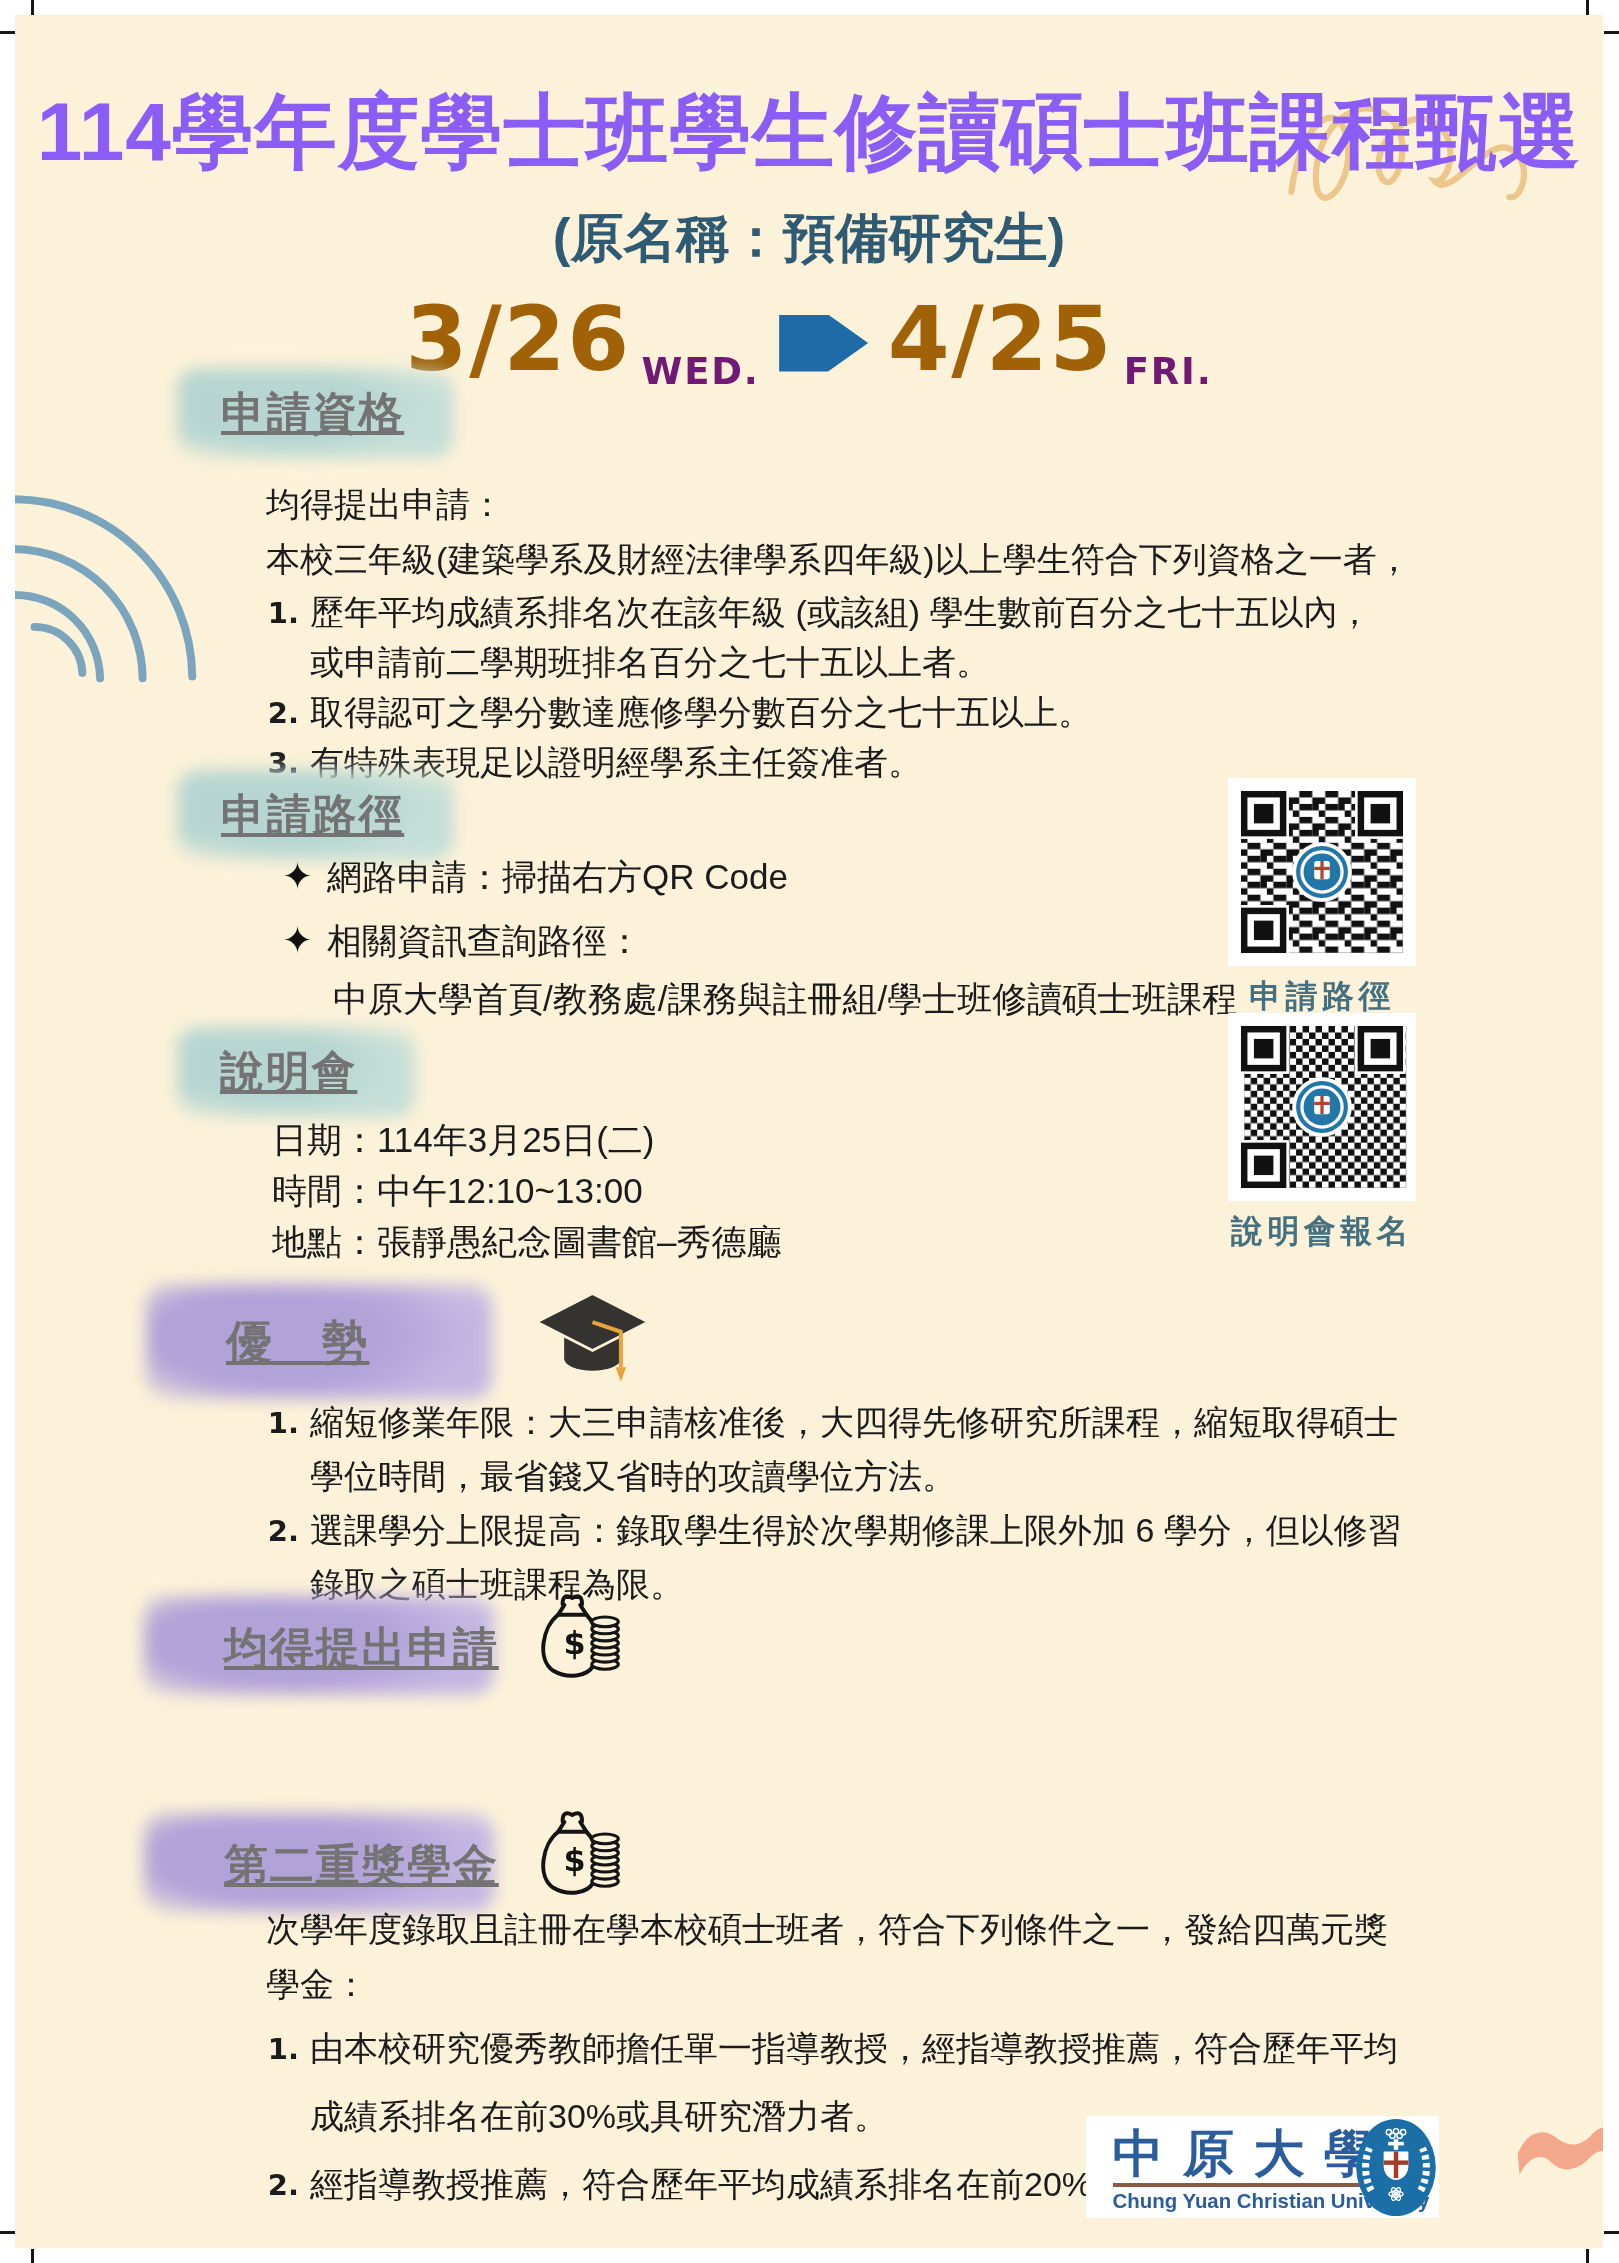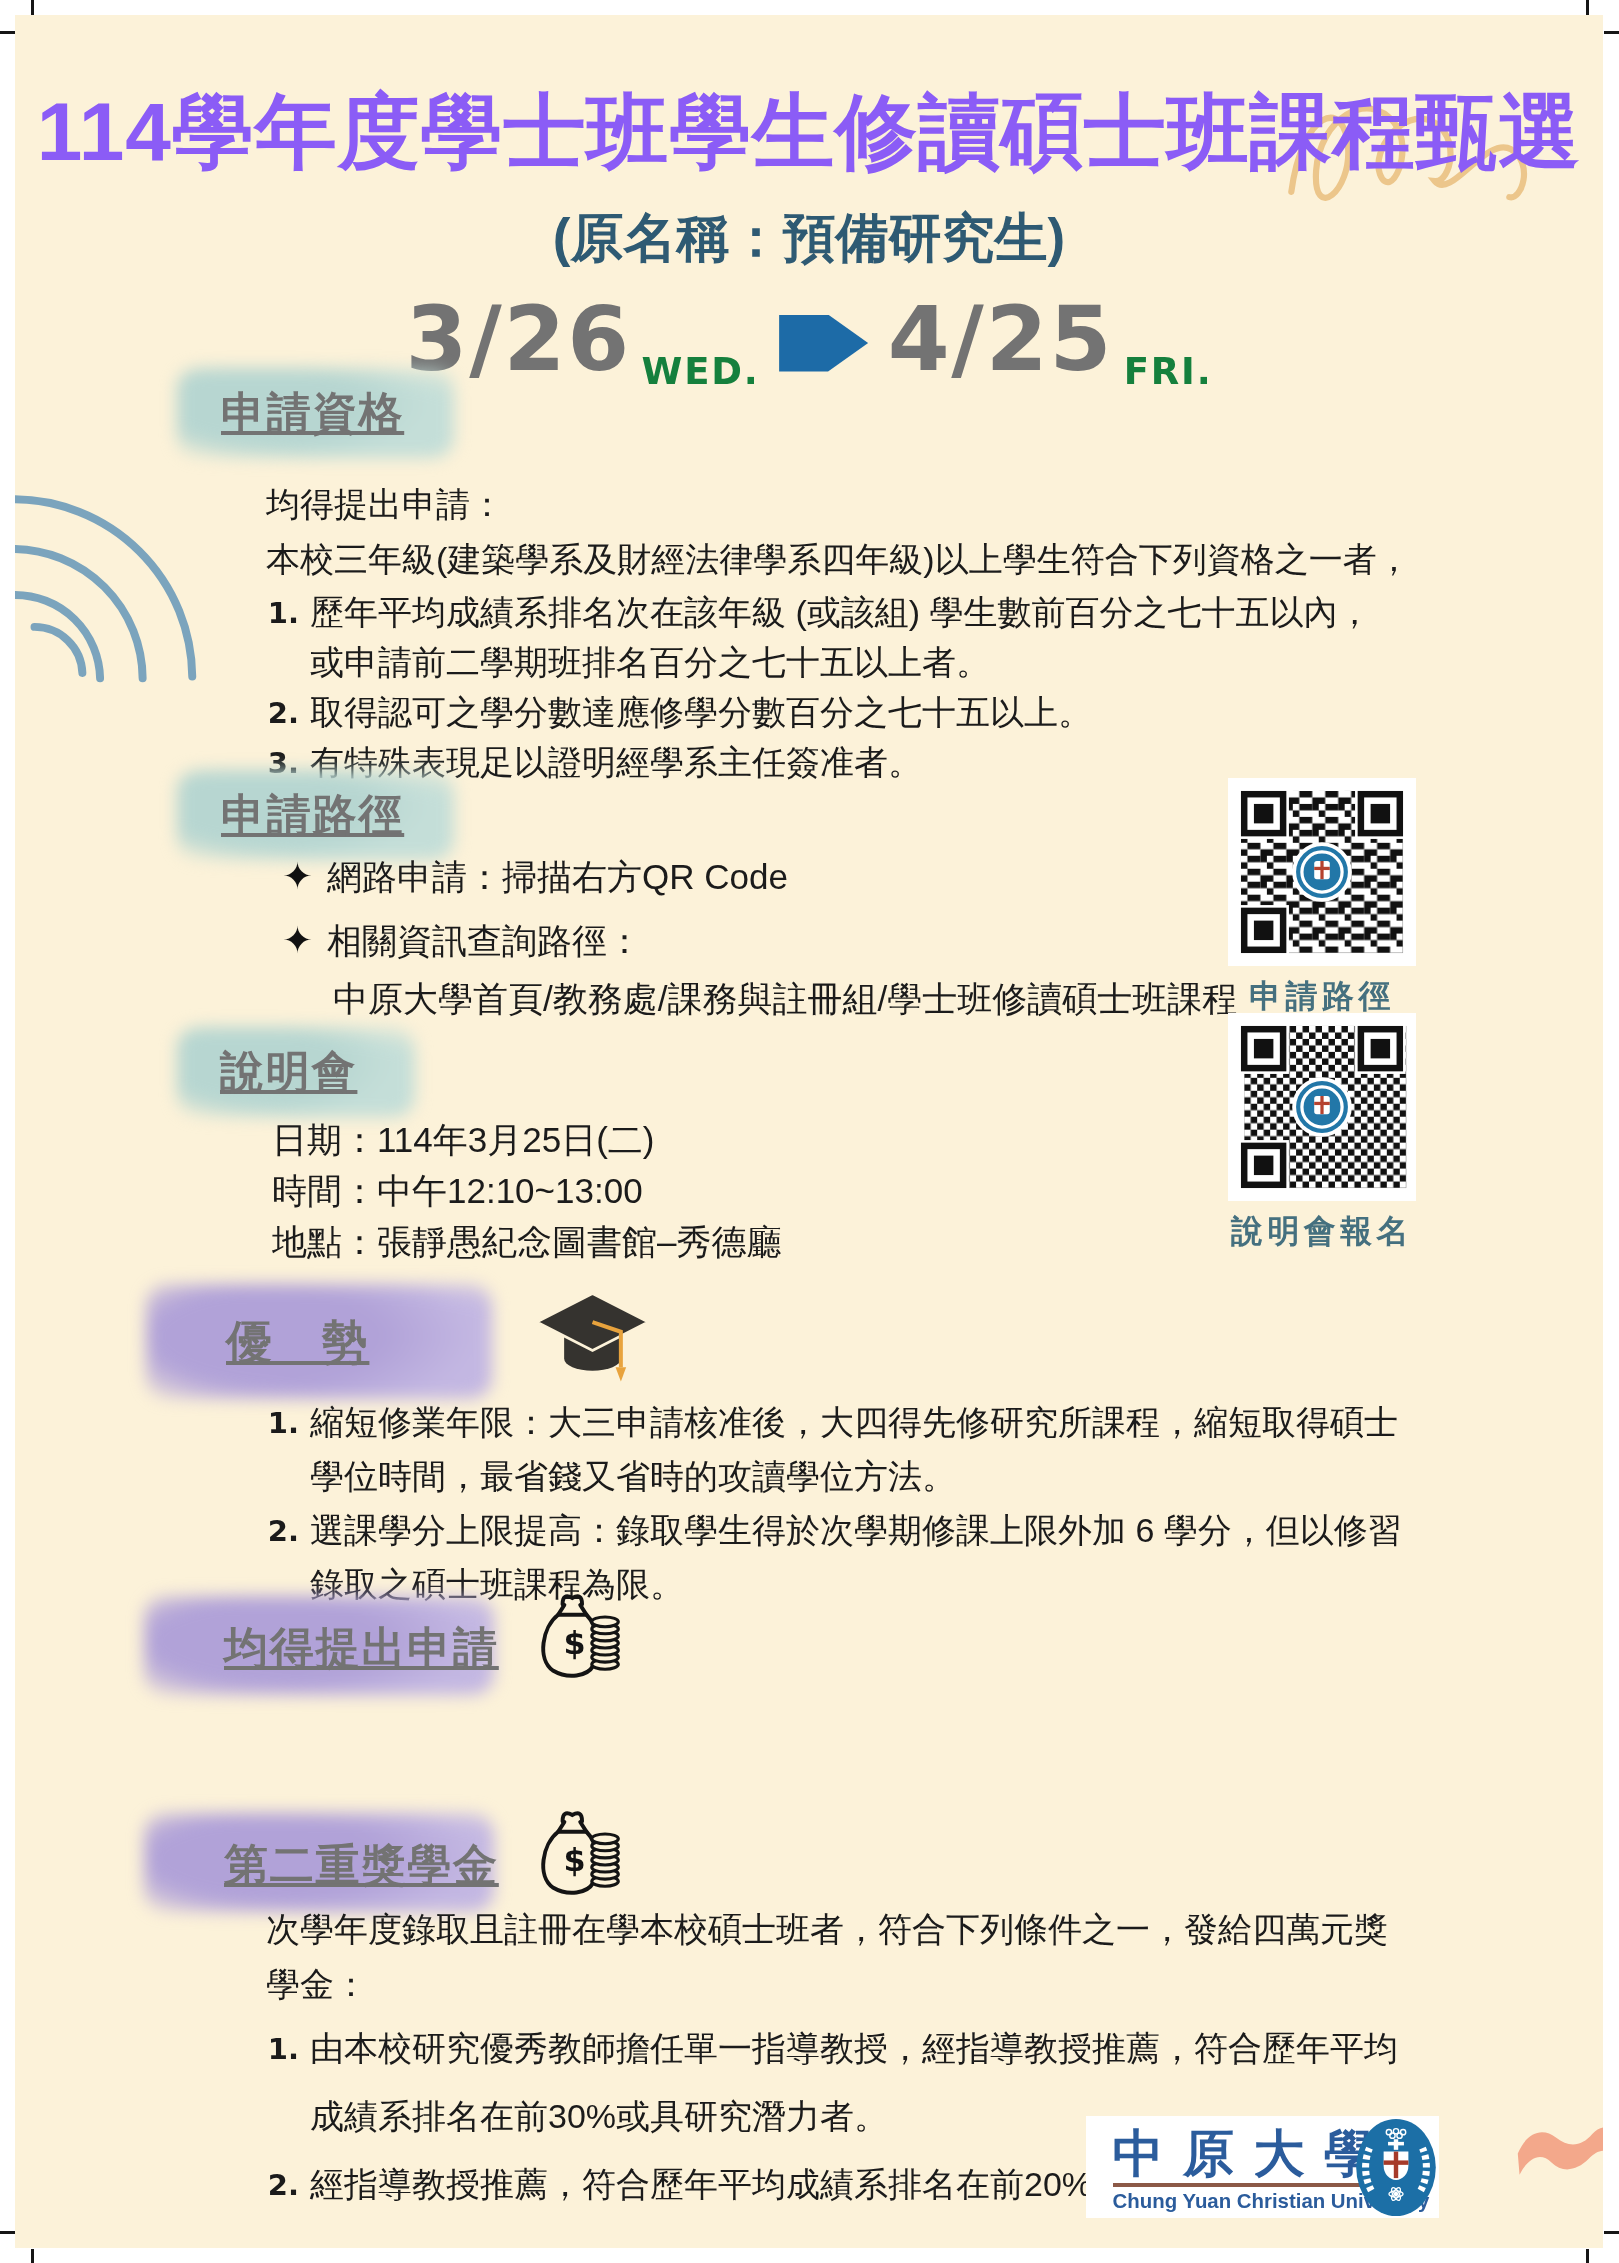--- a/index.html
+++ b/index.html
@@ -24,24 +24,24 @@
     position:absolute;left:0;top:188px;width:100%;text-align:center;z-index:2;
     font-size:53px;font-weight:900;color:#2e5a73;
   }
   
   .daterow{
     position:absolute;left:0;top:280px;width:100%;z-index:2;
     display:flex;justify-content:center;align-items:flex-start;gap:19.5px;
   }
   .datebig{
     font-family:"DejaVu Sans",sans-serif;font-weight:800;font-size:89px;line-height:1;
-    color:#737373;letter-spacing:1.8px;
+    color:#a16207;letter-spacing:1.8px;
   }
   .dateday{
-    font-family:"DejaVu Sans",sans-serif;font-weight:800;font-size:37px;color:#15803d;
+    font-family:"DejaVu Sans",sans-serif;font-weight:800;font-size:37px;color:#701a75;
     position:relative;top:55px;letter-spacing:1.8px;margin-left:-8.9px;
   }
   .datearrow{
     width:89px;height:57px;background:#1d6ba7;position:relative;top:19.5px;
     clip-path:polygon(0 0,55% 0,100% 50%,55% 100%,0 100%);
   }
   
   .sec{position:absolute;z-index:2;}
   .wash{position:absolute;left:0;top:0;width:100%;height:100%;filter:blur(8px);border-radius:21px;}
   .wash.teal{

